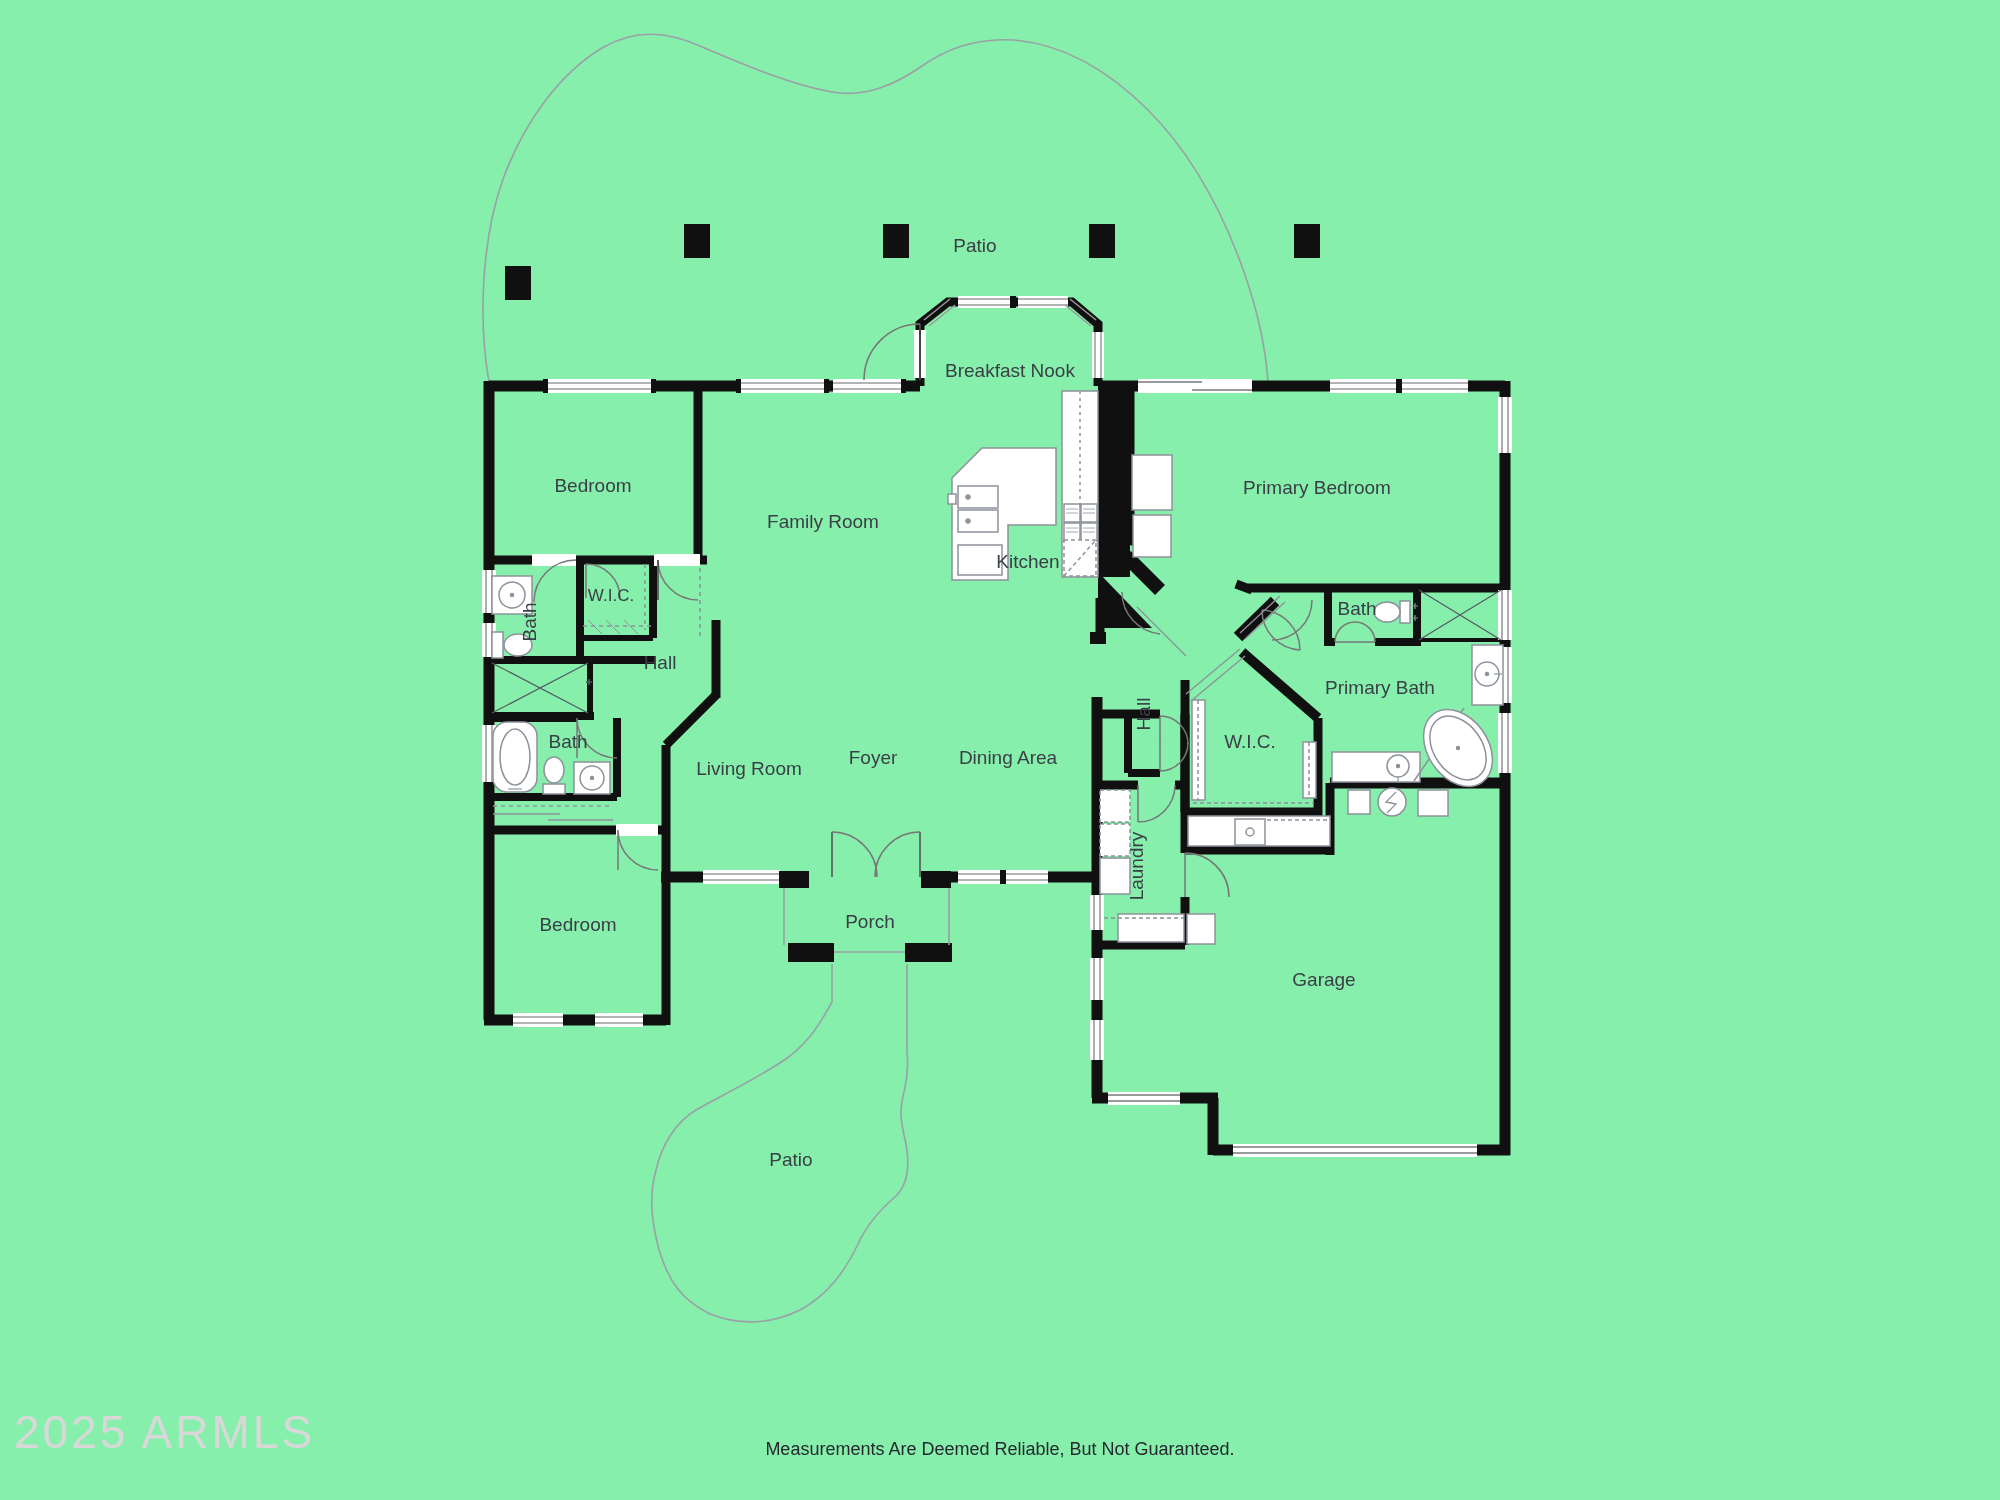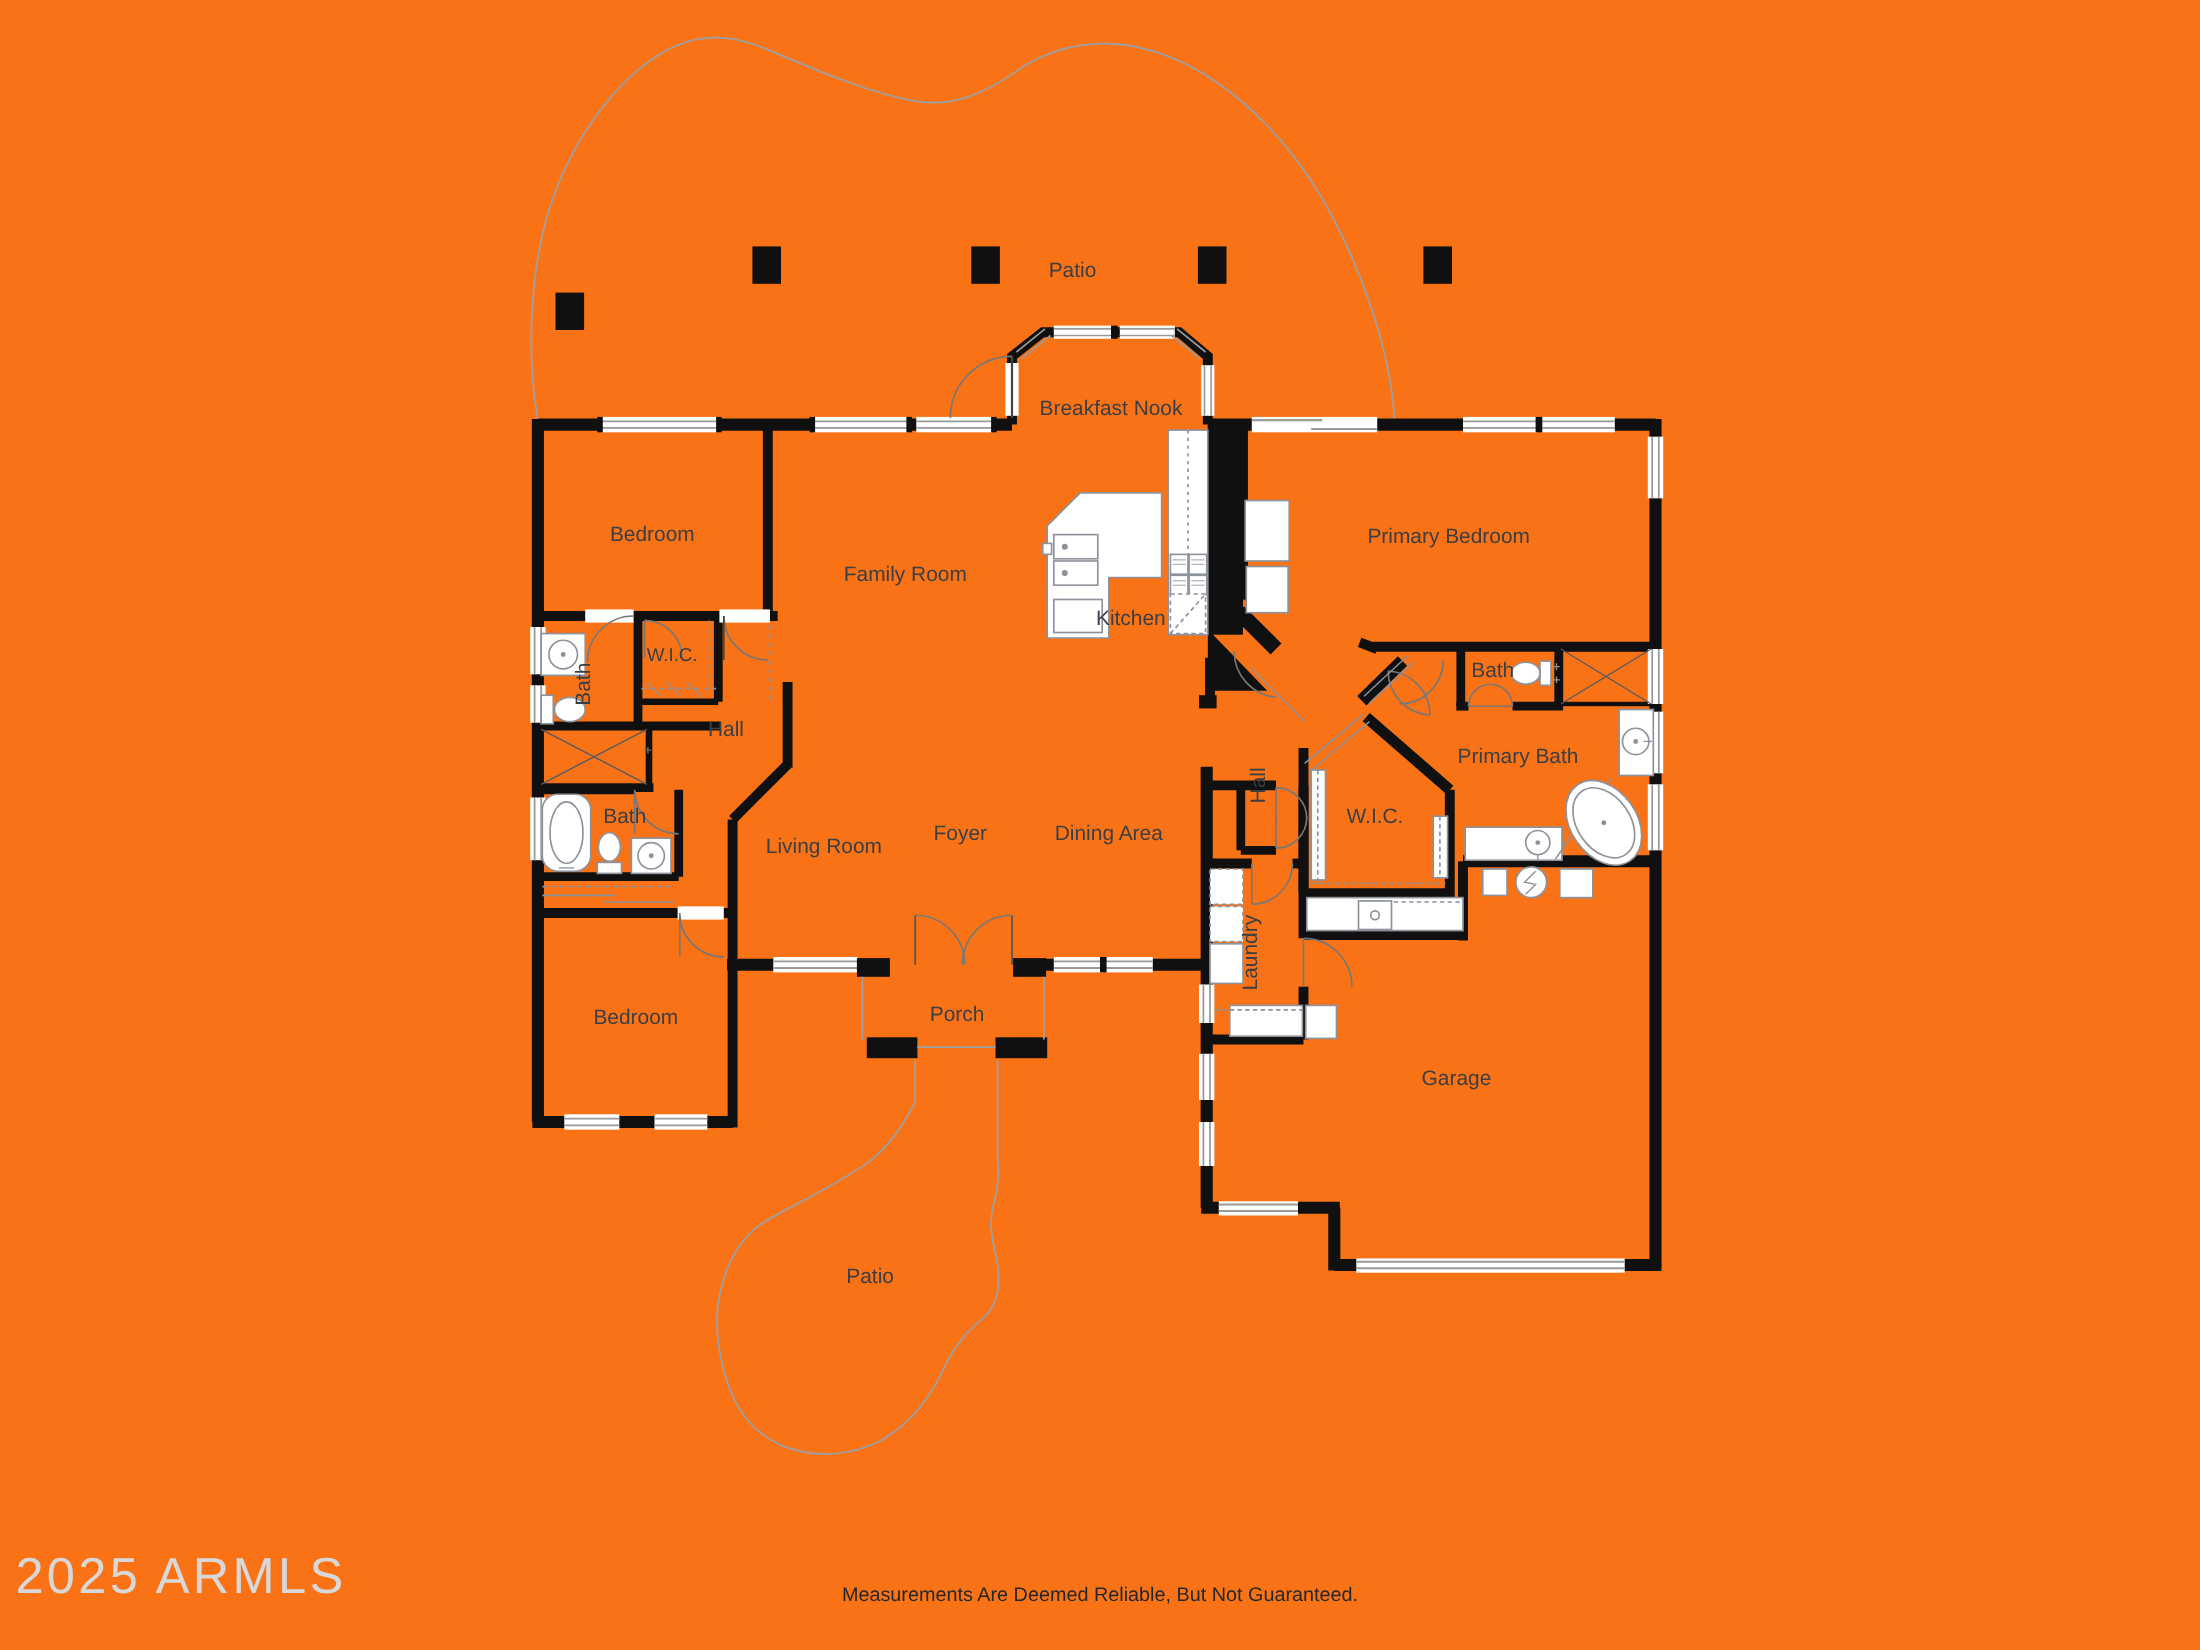--- a/index.html
+++ b/index.html
@@ -1,16 +1,16 @@
 <!DOCTYPE html>
 <html><head>
 <meta charset="utf-8">
 <style>
   html,body{margin:0;padding:0;background:#ffffff;}
-  .canvas{position:relative;width:2000px;height:1500px;background:#f97316;overflow:hidden;
+  .canvas{position:relative;width:2000px;height:1500px;background:#86efac;overflow:hidden;
           font-family:"Liberation Sans", sans-serif;}
   svg{position:absolute;inset:0;}
   text{font-family:"Liberation Sans", sans-serif;fill:#3a3e45;font-size:19px;}
   .room-label{font-size:19px;}
   .small-label{font-size:17px;}
   .watermark{font-size:46px;fill:#d8d8d8;letter-spacing:3px;}
   .disclaimer{font-size:18px;fill:#24282e;}
 </style>
 </head>
 <body>

